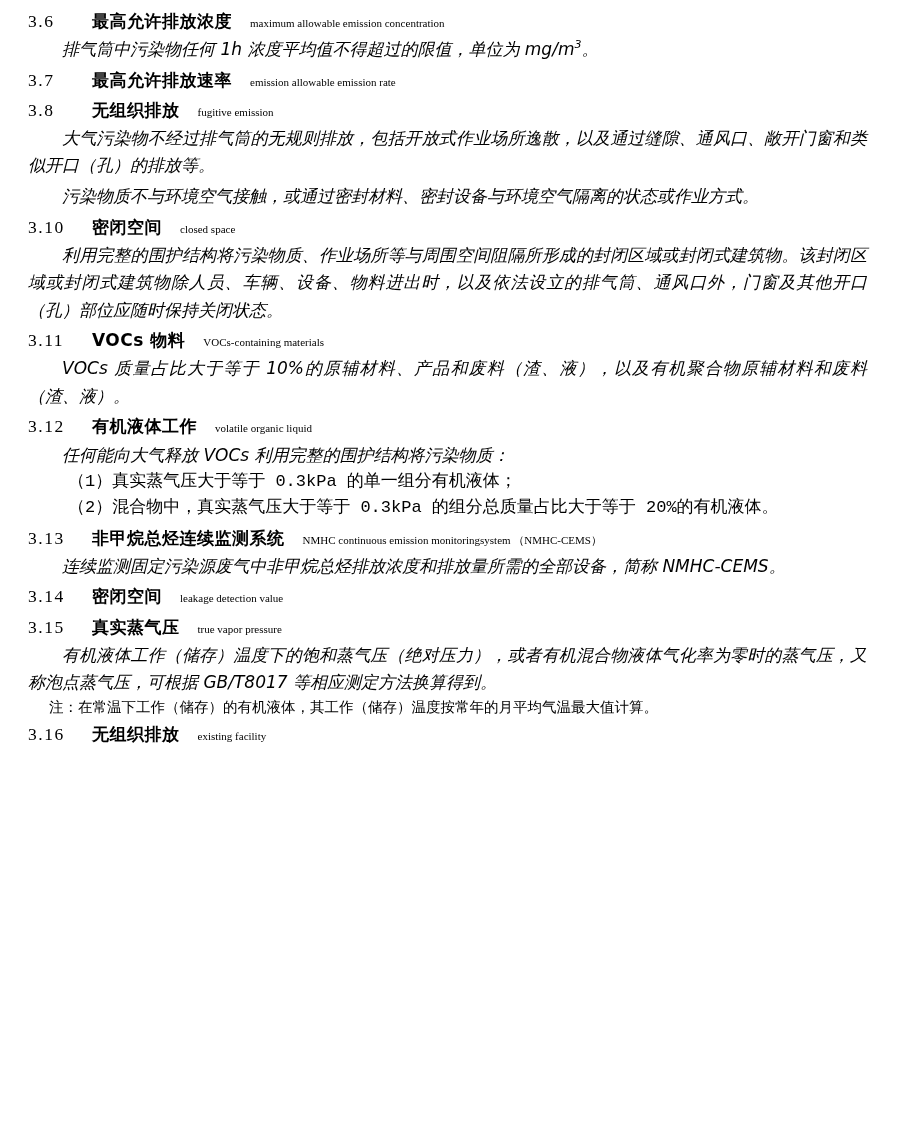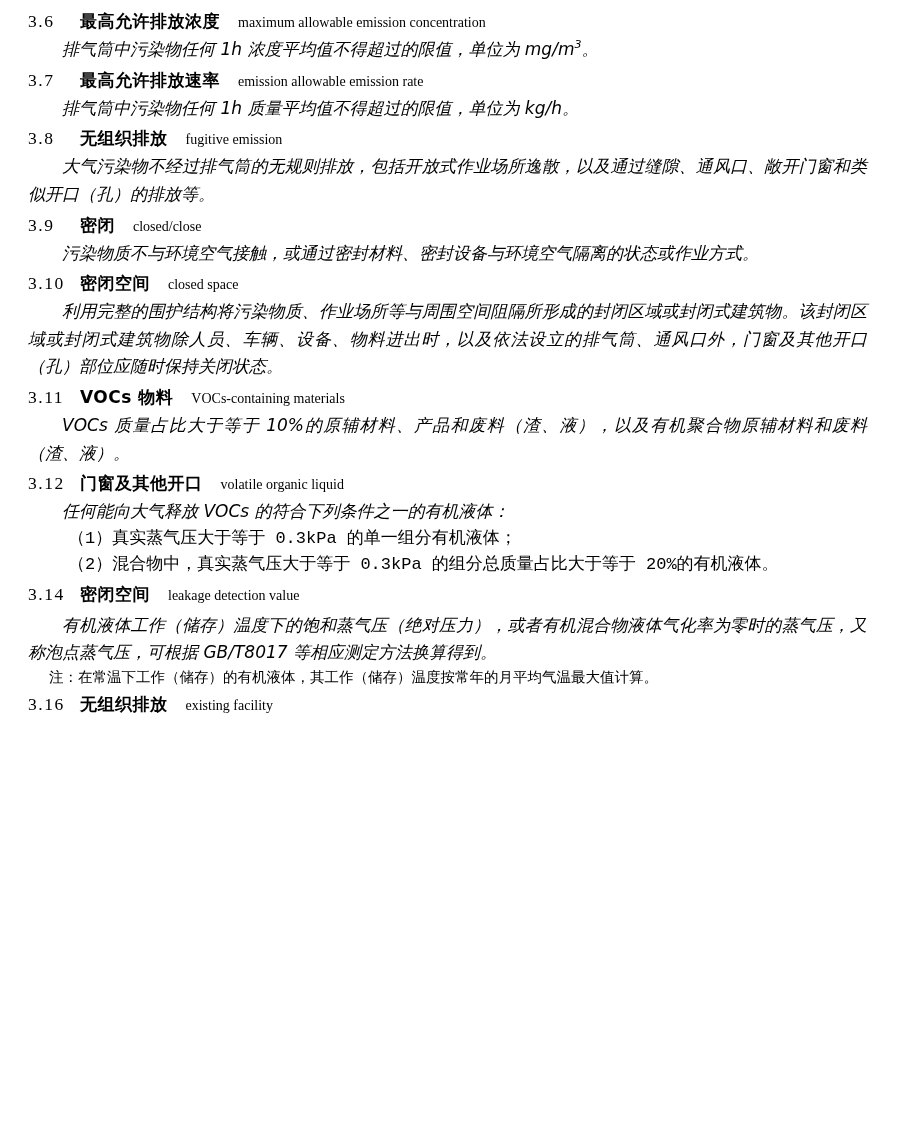--- a/index.html
+++ b/index.html
@@ -35,25 +35,26 @@
   .term-num {
     min-width: 52px;
     letter-spacing: 1.5px;
     font-family: "Liberation Serif", "DejaVu Serif", serif;
   }
   .term-cn {
     font-weight: bold;
     font-family: "DejaVu Sans", "Liberation Sans", sans-serif;
     font-size: 17px;
     letter-spacing: 0.5px;
+    margin-left: 12px;
   }
   .term-en {
     margin-left: 18px;
     font-family: "Liberation Serif", "DejaVu Serif", serif;
-    font-size: 14px;
+    font-size: 11px;
   }
   .body-text {
     font-size: 17px;
     line-height: 1.62;
     text-align: justify;
     text-justify: inter-ideograph;
     font-family: "DejaVu Sans", "Liberation Sans", sans-serif;
     margin: 0 0 0 0;
     padding-left: 0;
   }
@@ -91,38 +92,32 @@
     </div>
     <p class="body-text indent1">排气筒中污染物任何 1h 浓度平均值不得超过的限值，单位为 mg/m<span class="sub">3</span>。</p>
   </div>
 
   <div class="entry">
     <div class="term-line">
       <span class="term-num">3.7</span>
       <span class="term-cn">最高允许排放速率</span>
       <span class="term-en">emission allowable emission rate</span>
     </div>
-    <p class="body-text indent1">排气筒中污染物任何 1h 质量平均值不得超过的限值，单位为 kg/h。</p>
   </div>
 
   <div class="entry">
     <div class="term-line">
       <span class="term-num">3.8</span>
       <span class="term-cn">无组织排放</span>
       <span class="term-en">fugitive emission</span>
     </div>
     <p class="body-text indent1">大气污染物不经过排气筒的无规则排放，包括开放式作业场所逸散，以及通过缝隙、通风口、敞开门窗和类似开口（孔）的排放等。</p>
   </div>
 
   <div class="entry">
-    <div class="term-line">
-      <span class="term-num">3.9</span>
-      <span class="term-cn">密闭</span>
-      <span class="term-en">closed/close</span>
-    </div>
     <p class="body-text indent1">污染物质不与环境空气接触，或通过密封材料、密封设备与环境空气隔离的状态或作业方式。</p>
   </div>
 
   <div class="entry">
     <div class="term-line">
       <span class="term-num">3.10</span>
       <span class="term-cn">密闭空间</span>
       <span class="term-en">closed space</span>
     </div>
     <p class="body-text indent1">利用完整的围护结构将污染物质、作业场所等与周围空间阻隔所形成的封闭区域或封闭式建筑物。该封闭区域或封闭式建筑物除人员、车辆、设备、物料进出时，以及依法设立的排气筒、通风口外，门窗及其他开口（孔）部位应随时保持关闭状态。</p>
@@ -133,38 +128,51 @@
       <span class="term-num">3.11</span>
       <span class="term-cn">VOCs 物料</span>
       <span class="term-en">VOCs-containing materials</span>
     </div>
     <p class="body-text indent1">VOCs 质量占比大于等于 10%的原辅材料、产品和废料（渣、液），以及有机聚合物原辅材料和废料（渣、液）。</p>
   </div>
 
   <div class="entry">
     <div class="term-line">
       <span class="term-num">3.12</span>
-      <span class="term-cn">门窗及其他开口</span>
+      <span class="term-cn">有机液体工作</span>
       <span class="term-en">volatile organic liquid</span>
     </div>
-    <p class="body-text indent1">任何能向大气释放 VOCs 的符合下列条件之一的有机液体：</p>
+    <p class="body-text indent1">任何能向大气释放 VOCs 利用完整的围护结构将污染物质：</p>
     <div class="lst">（1）真实蒸气压大于等于 0.3kPa 的单一组分有机液体；</div>
     <div class="lst">（2）混合物中，真实蒸气压大于等于 0.3kPa 的组分总质量占比大于等于 20%的有机液体。</div>
   </div>
 
+  <div class="entry">
+    <div class="term-line">
+      <span class="term-num">3.13</span>
+      <span class="term-cn">非甲烷总烃连续监测系统</span>
+      <span class="term-en">NMHC continuous emission monitoringsystem （NMHC-CEMS）</span>
+    </div>
+    <p class="body-text indent1">连续监测固定污染源废气中非甲烷总烃排放浓度和排放量所需的全部设备，简称 NMHC-CEMS。</p>
+  </div>
 
   <div class="entry">
     <div class="term-line">
       <span class="term-num">3.14</span>
       <span class="term-cn">密闭空间</span>
       <span class="term-en">leakage detection value</span>
     </div>
   </div>
 
   <div class="entry">
+    <div class="term-line">
+      <span class="term-num">3.15</span>
+      <span class="term-cn">真实蒸气压</span>
+      <span class="term-en">true vapor pressure</span>
+    </div>
     <p class="body-text indent1">有机液体工作（储存）温度下的饱和蒸气压（绝对压力），或者有机混合物液体气化率为零时的蒸气压，又称泡点蒸气压，可根据 GB/T8017 等相应测定方法换算得到。</p>
     <div class="note">注：在常温下工作（储存）的有机液体，其工作（储存）温度按常年的月平均气温最大值计算。</div>
   </div>
 
   <div class="entry">
     <div class="term-line">
       <span class="term-num">3.16</span>
       <span class="term-cn">无组织排放</span>
       <span class="term-en">existing facility</span>
     </div>

